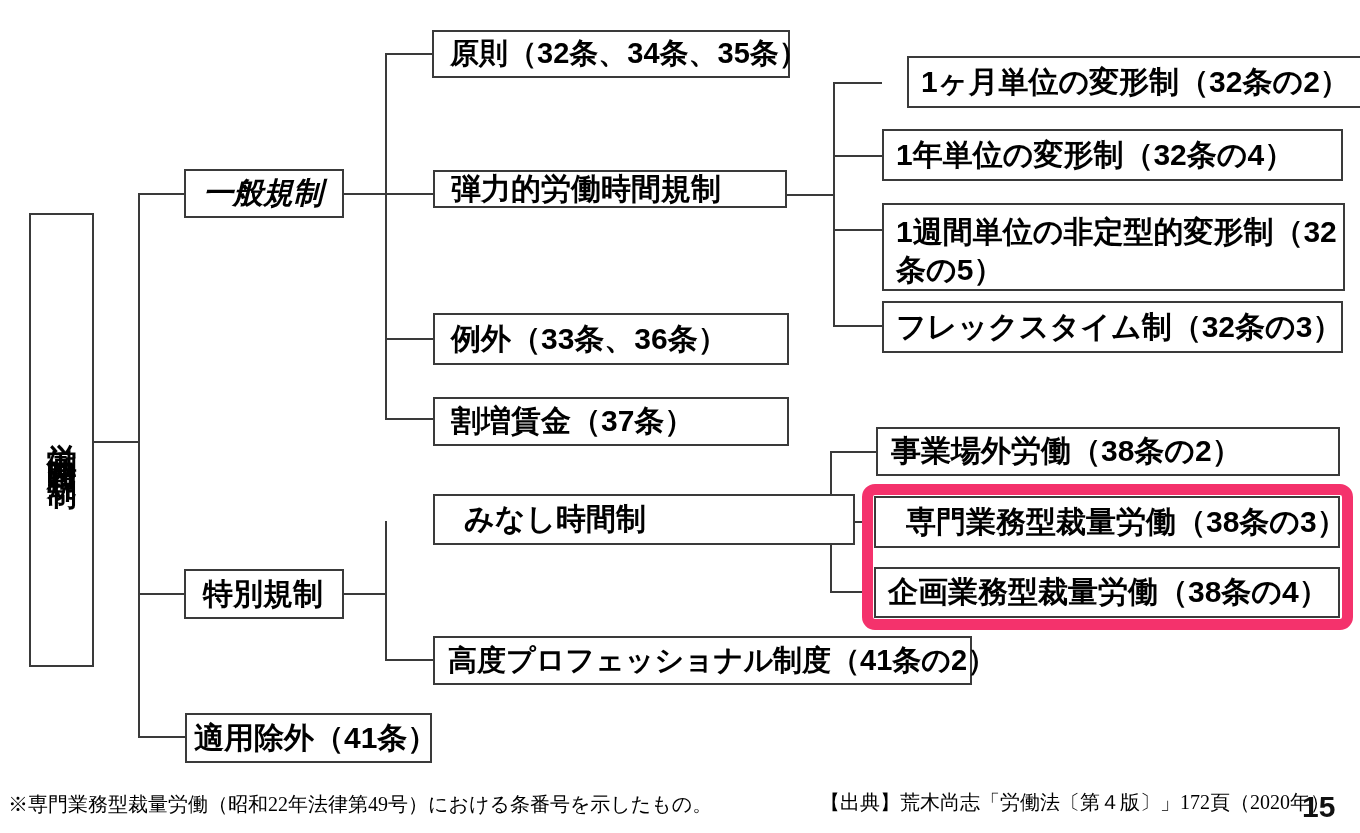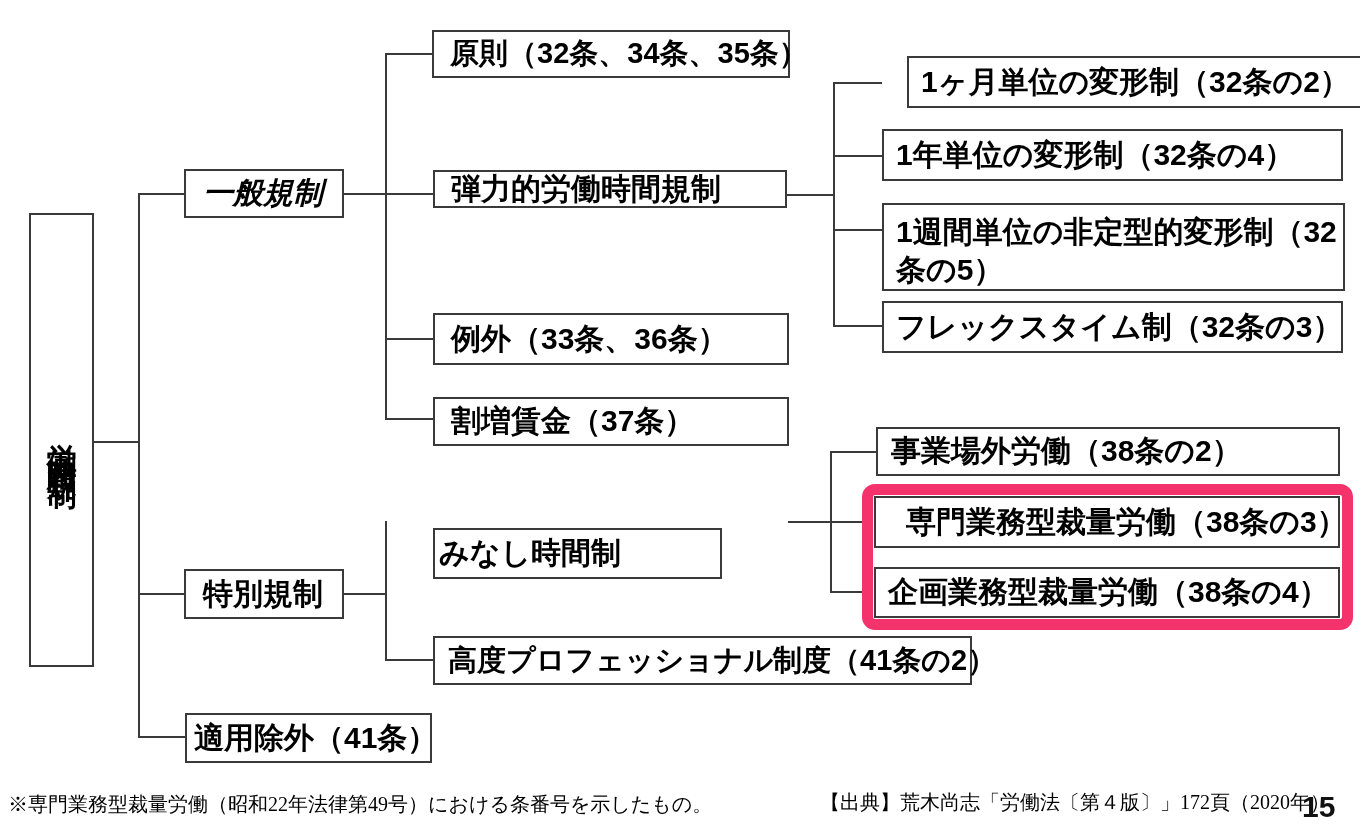--- a/index.html
+++ b/index.html
@@ -109,21 +109,21 @@
     </div>
 
   <div class="node wrap" style="left:882px;top:203px;width:463px;height:88px;padding-left:12px;">
       <span>1週間単位の非定型的変形制（32条の5）</span>
     </div>
 
   <div class="node" style="left:882px;top:301px;width:461px;height:52px;padding-left:12px;">
       <span>フレックスタイム制（32条の3）</span>
     </div>
 
-  <div class="node" style="left:433px;top:494px;width:289px;height:51px;padding-left:4px;margin-top:34px;">
+  <div class="node" style="left:433px;top:494px;width:422px;height:51px;padding-left:29px;">
       <span>みなし時間制</span>
     </div>
 
   <div class="node" style="left:433px;top:636px;width:539px;height:49px;font-size:29px;padding-left:13px;">
       <span>高度プロフェッショナル制度（41条の2）</span>
     </div>
 
   <div class="node" style="left:876px;top:427px;width:464px;height:49px;padding-left:13px;">
       <span>事業場外労働（38条の2）</span>
     </div>

